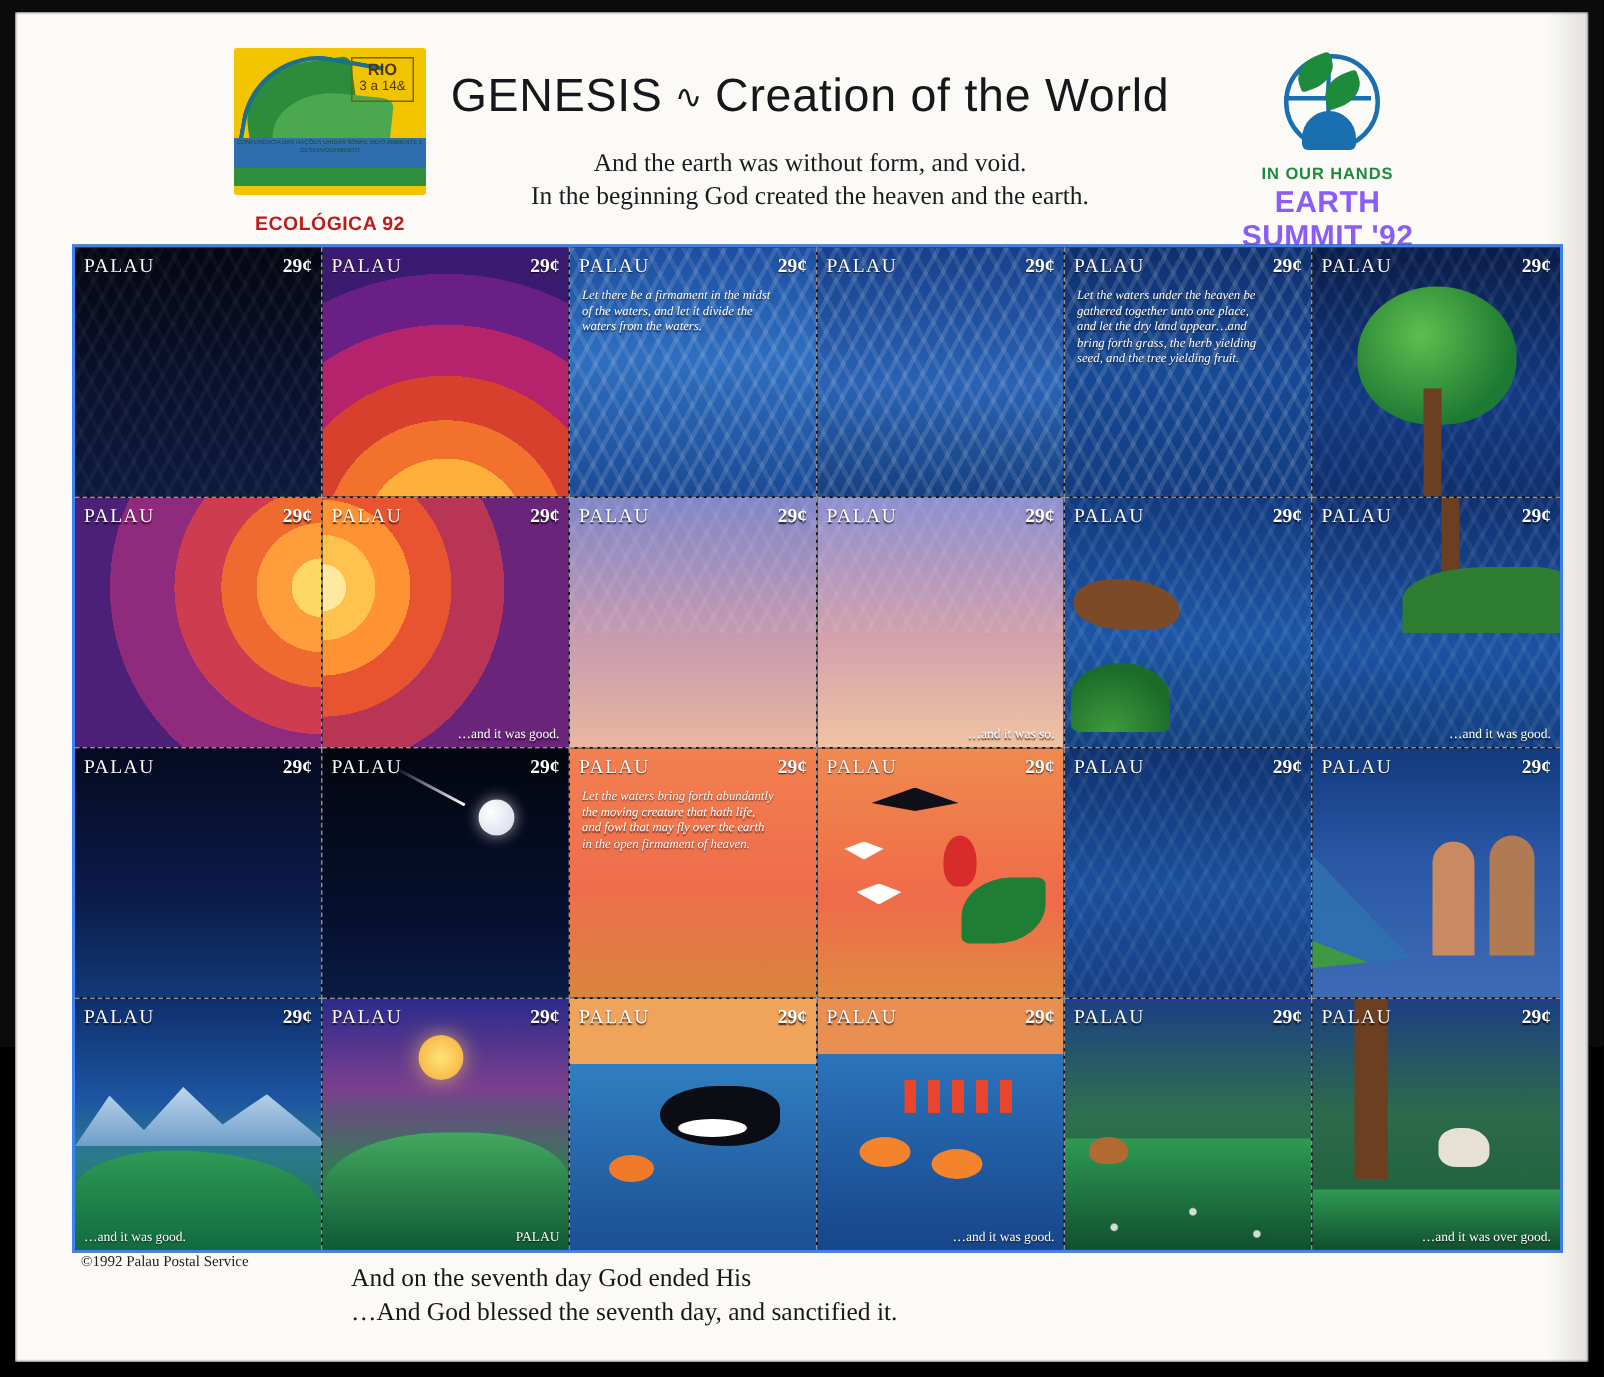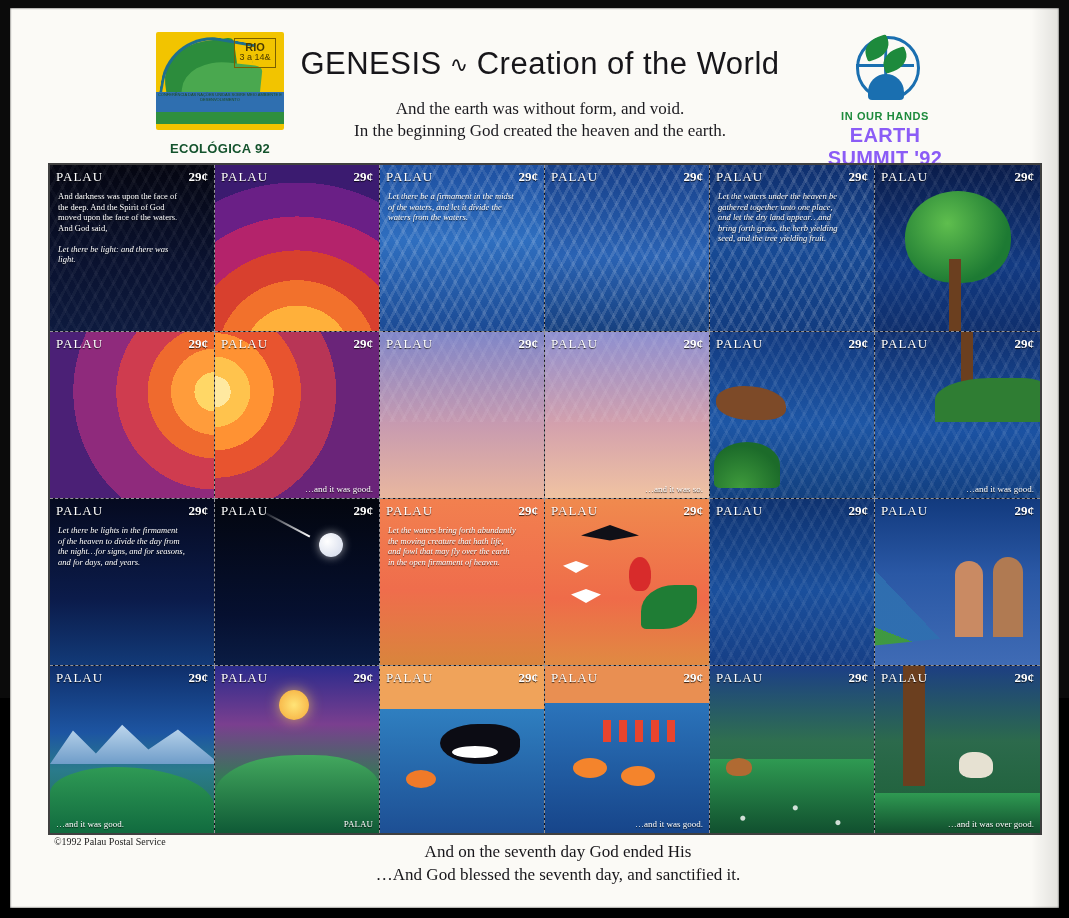--- a/index.html
+++ b/index.html
@@ -60,21 +60,21 @@
     position:absolute;left:0;bottom:6px;width:128px;height:12px;background:#2f8f3f;
   }
   .rio-box{
     position:absolute;right:8px;top:6px;width:40px;height:26px;
     border:1px solid #7a5f00;color:#4a3a00;font-size:9px;text-align:center;
     font-family:"Liberation Sans",sans-serif;line-height:1.1;padding-top:2px;
   }
   .rio-box b{font-size:11px;display:block;}
   .rio-caption{
     position:absolute;left:0;bottom:-2px;width:128px;text-align:center;
-    font-size:13px;font-weight:bold;color:#14532d;
+    font-size:13px;font-weight:bold;color:#b91c1c;
     font-family:"Liberation Sans",sans-serif;letter-spacing:.3px;
   }
   .rio-tiny{
     position:absolute;left:0;bottom:28px;width:128px;text-align:center;
     font-size:4px;color:#1c4a1c;font-family:"Liberation Sans",sans-serif;
   }
 
   
   .es-logo{position:absolute;left:800px;top:16px;width:150px;height:122px;text-align:center;}
   .es-globe{
@@ -103,21 +103,21 @@
     color:#1d8a3c;font-family:"Liberation Sans",sans-serif;letter-spacing:.6px;
   }
   .es-t2{
     position:absolute;left:0;top:90px;width:150px;font-size:20px;font-weight:bold;
     color:#8b5cf6;font-family:"Liberation Sans",sans-serif;letter-spacing:.3px;
   }
 
   
   .block{
     position:absolute;left:38px;top:155px;width:990px;height:668px;
-    background:#101018;border:2px solid #404040;
+    background:#101018;border:2px solid #3b82f6;
   }
   .grid{
     position:absolute;left:0;top:0;width:990px;height:668px;
     display:grid;grid-template-columns:repeat(6,1fr);grid-template-rows:repeat(4,1fr);
   }
   .stamp{
     position:relative;overflow:hidden;
     border-right:1px dashed rgba(255,255,255,.55);
     border-bottom:1px dashed rgba(255,255,255,.55);
   }
@@ -158,21 +158,21 @@
       repeating-linear-gradient(62deg,rgba(255,255,255,.09) 0 3px,rgba(0,0,0,0) 3px 11px);
   }
   .cloud{position:absolute;background:#e9f1fb;border-radius:50%;box-shadow:0 0 6px rgba(255,255,255,.35);}
 
   
   .copyright{
     position:absolute;left:44px;top:828px;font-size:10px;color:#222;
     font-family:"Liberation Serif",serif;
   }
   .footer{
-    position:absolute;left:248px;top:832px;width:600px;text-align:center;
+    position:absolute;left:224px;top:832px;width:600px;
     font-size:17px;line-height:23px;color:#17161a;
   }
 </style>
 </head>
 <body>
 
 <div id="sheet">
   <div class="paper">
 
     <div class="header">
@@ -214,24 +214,20 @@
     </div>
 
     <div class="block">
       <div class="grid">
 
         <div class="stamp">
           <div class="art" style="background:linear-gradient(#050611,#0a1230 60%,#0d1a3e)"></div>
           <div class="art sky-scale" style="opacity:.35"></div>
           <span class="label">PALAU</span>
           <span class="denom">29¢</span>
-          <div class="verse">
-            <span class="roman">And darkness was upon the face of the deep. And the Spirit of God moved upon the face of the waters. And God said,</span>
-            <br><br><span>Let there be light: and there was light.</span>
-          </div>
         </div>
 
         <div class="stamp">
           <div class="art" style="background:
                  radial-gradient(circle at 50% 118%, #ffe27a 0 14%, #ffb03a 14% 26%, #f2712c 26% 38%, #d8402e 38% 52%, #b4236b 52% 68%, #6a1f86 68% 84%, #3b1b70 84% 100%)">
           </div>
           <span class="label">PALAU</span>
           <span class="denom">29¢</span>
         </div>
 
@@ -323,21 +319,20 @@
           <div style="position:absolute;left:60px;top:46px;width:110px;height:44px;background:#2f7d33;border-radius:50% 20% 0 0;z-index:3;"></div>
           <span class="label">PALAU</span>
           <span class="denom">29¢</span>
           <span class="footnote">…and it was good.</span>
         </div>
 
         <div class="stamp">
           <div class="art" style="background:linear-gradient(#050a20,#0b1b4a 60%,#123a78)"></div>
           <span class="label">PALAU</span>
           <span class="denom">29¢</span>
-          <div class="verse">Let there be lights in the firmament of the heaven to divide the day from the night…for signs, and for seasons, and for days, and years.</div>
         </div>
 
         <div class="stamp">
           <div class="art" style="background:linear-gradient(#03060f,#061030 70%,#0a1c44)"></div>
           <div style="position:absolute;left:104px;top:34px;width:24px;height:24px;border-radius:50%;
                       background:radial-gradient(circle at 35% 35%,#fff,#cfd6e8);box-shadow:0 0 10px rgba(255,255,255,.6);z-index:4;"></div>
           <div style="position:absolute;left:44px;top:24px;width:54px;height:2px;background:linear-gradient(90deg,rgba(255,255,255,0),#fff);transform:rotate(28deg);z-index:4;"></div>
           <span class="label">PALAU</span>
           <span class="denom">29¢</span>
         </div>

